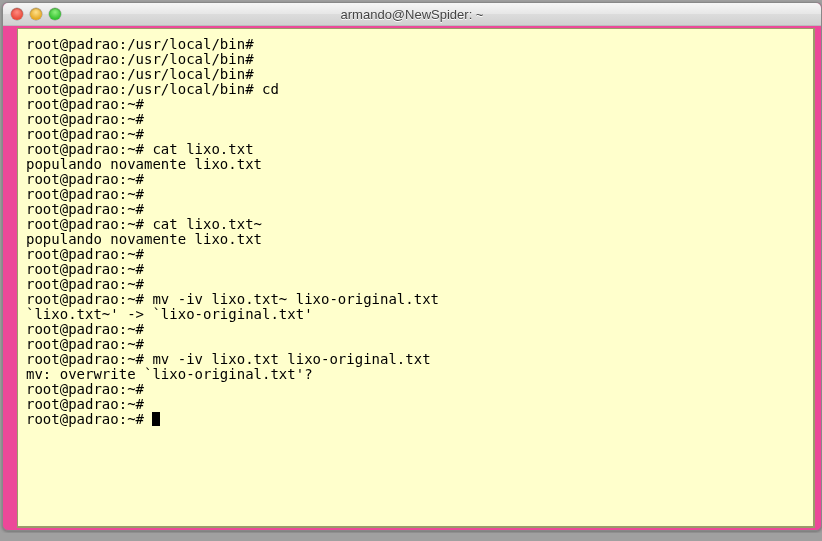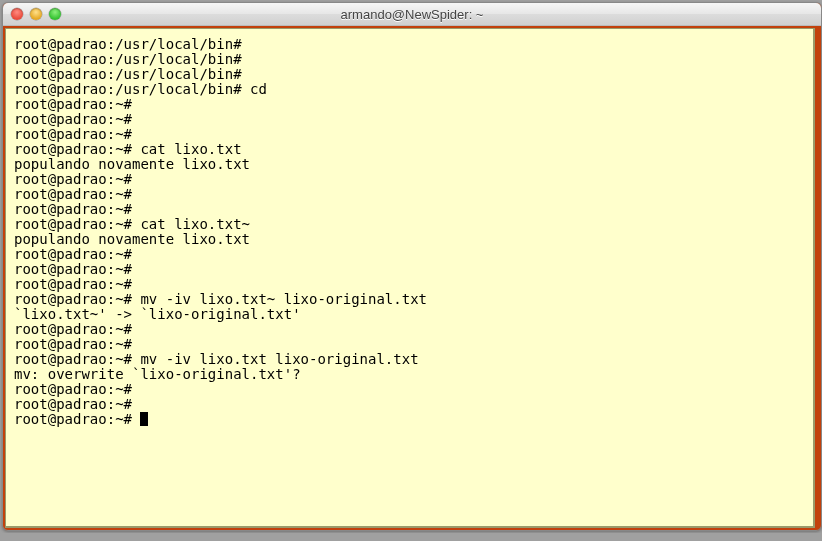--- a/index.html
+++ b/index.html
@@ -4,21 +4,21 @@
 <style>
   html, body {
     margin: 0;
     padding: 0;
     background: #a0a0a0;
     font-family: -apple-system, BlinkMacSystemFont, "Helvetica Neue", Arial, sans-serif;
   }
   .window {
     width: 818px;
     margin: 2px;
-    background: #c2410c;
+    background: #ec4899;
     border: 1px solid #888;
     border-radius: 6px;
     box-shadow: 0 1px 3px rgba(0,0,0,0.3);
     overflow: hidden;
   }
   .titlebar {
     height: 22px;
     background: linear-gradient(to bottom, #f6f6f6 0%, #e6e6e6 50%, #dcdcdc 51%, #d0d0d0 100%);
     border-bottom: 1px solid #bbb;
     display: flex;
@@ -44,21 +44,21 @@
     position: absolute;
     left: 0; right: 0;
     text-align: center;
     font-size: 13px;
     color: #444;
     pointer-events: none;
     text-shadow: 0 1px 0 #fff;
     font-weight: 500;
   }
   .terminal-wrap {
-    padding: 2px 6px 2px 2px;
+    padding: 2px 6px 2px 14px;
   }
   .terminal {
     background: #ffffcc;
     border: 1px solid #9a9a6a;
     border-right: 2px solid #9a9a6a;
     border-bottom: 2px solid #9a9a6a;
     padding: 8px;
     font-family: "DejaVu Sans Mono", "Menlo", "Monaco", "Consolas", monospace;
     font-size: 14px;
     line-height: 15px;

